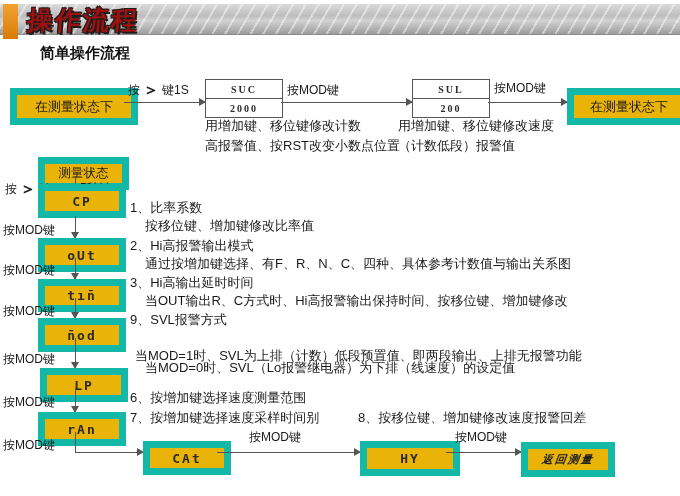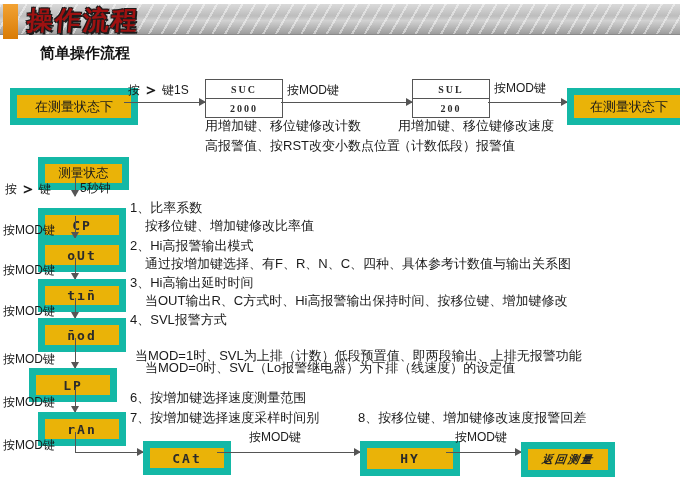--- a/index.html
+++ b/index.html
@@ -93,21 +93,21 @@
 
   <div class="lbl keyrow" style="left:5px;top:179px;">
     <span>按</span>
     <span class="gt">＞</span>
     <span>键</span>
   </div>
   <div class="lbl" style="left:80px;top:180px;">5秒钟</div>
   <div class="vline" style="left:75px;top:176px;height:20px;"></div>
   <div class="arr-d" style="left:71px;top:190px;"></div>
 
-  <div class="box seg" style="left:38px;top:208px;width:74px;height:20px;">
+  <div class="box seg" style="left:38px;top:184px;width:74px;height:20px;">
     <span>CP</span>
   </div>
   <div class="lbl" style="left:3px;top:222px;">按MOD键</div>
   <div class="vline" style="left:75px;top:216px;height:22px;"></div>
   <div class="arr-d" style="left:71px;top:232px;"></div>
 
   <div class="box seg" style="left:38px;top:238px;width:74px;height:20px;align-items:center;">
     <span>oUt</span>
   </div>
   <div class="lbl" style="left:3px;top:262px;">按MOD键</div>
@@ -121,21 +121,21 @@
   <div class="vline" style="left:75px;top:298px;height:20px;"></div>
   <div class="arr-d" style="left:71px;top:312px;"></div>
 
   <div class="box seg" style="left:38px;top:318px;width:74px;height:20px;">
     <span>n̄od</span>
   </div>
   <div class="lbl" style="left:3px;top:351px;">按MOD键</div>
   <div class="vline" style="left:75px;top:338px;height:30px;"></div>
   <div class="arr-d" style="left:71px;top:362px;"></div>
 
-  <div class="box seg" style="left:29px;top:368px;width:74px;height:20px;">
+  <div class="box seg" style="left:40px;top:368px;width:74px;height:20px;">
     <span>LP</span>
   </div>
   <div class="lbl" style="left:3px;top:394px;">按MOD键</div>
   <div class="vline" style="left:75px;top:388px;height:24px;"></div>
   <div class="arr-d" style="left:71px;top:406px;"></div>
 
   <div class="box seg" style="left:38px;top:412px;width:74px;height:20px;">
     <span>rAn</span>
   </div>
   <div class="lbl" style="left:3px;top:437px;">按MOD键</div>
@@ -161,20 +161,20 @@
   <div class="box" style="left:521px;top:442px;width:80px;height:21px;">
     <span class="scribble">返回测量</span>
   </div>
 
   <div class="note" style="left:130px;top:199px;">1、比率系数</div>
   <div class="note" style="left:145px;top:217px;">按移位键、增加键修改比率值</div>
   <div class="note" style="left:130px;top:237px;">2、Hi高报警输出模式</div>
   <div class="note" style="left:145px;top:255px;">通过按增加键选择、有F、R、N、C、四种、具体参考计数值与输出关系图</div>
   <div class="note" style="left:130px;top:274px;">3、Hi高输出延时时间</div>
   <div class="note" style="left:145px;top:292px;">当OUT输出R、C方式时、Hi高报警输出保持时间、按移位键、增加键修改</div>
-  <div class="note" style="left:130px;top:311px;">4、SVL报警方式</div>
+  <div class="note" style="left:130px;top:311px;">9、SVL报警方式</div>
   <div class="note" style="left:145px;top:333px;margin-top:26px;">当MOD=0时、SVL（Lo报警继电器）为下排（线速度）的设定值</div>
   <div class="note" style="left:135px;top:347px;text-align:center;">当MOD=1时、SVL为上排（计数）低段预置值、即两段输出、上排无报警功能</div>
   <div class="note" style="left:130px;top:389px;">6、按增加键选择速度测量范围</div>
   <div class="note" style="left:130px;top:409px;">7、按增加键选择速度采样时间别</div>
   <div class="note" style="left:358px;top:409px;">8、按移位键、增加键修改速度报警回差</div>
 
 </div>
 
 </body></html>

